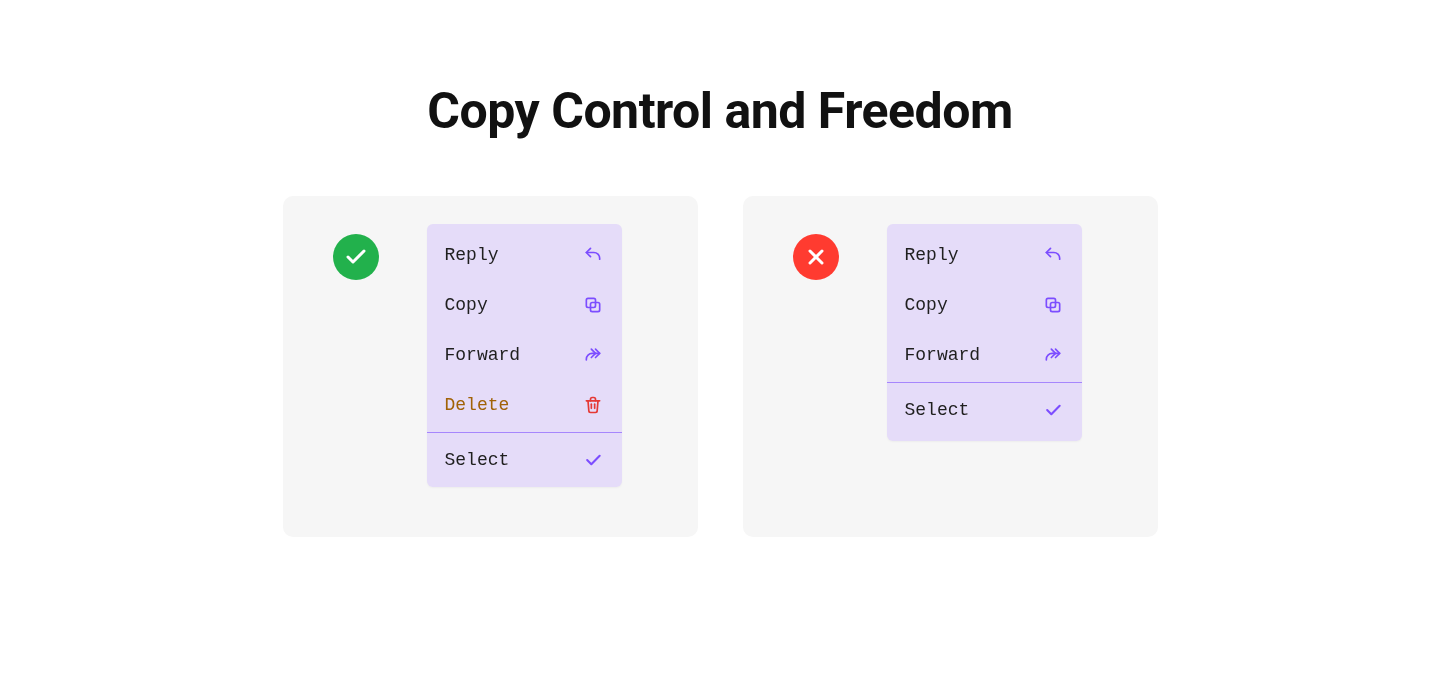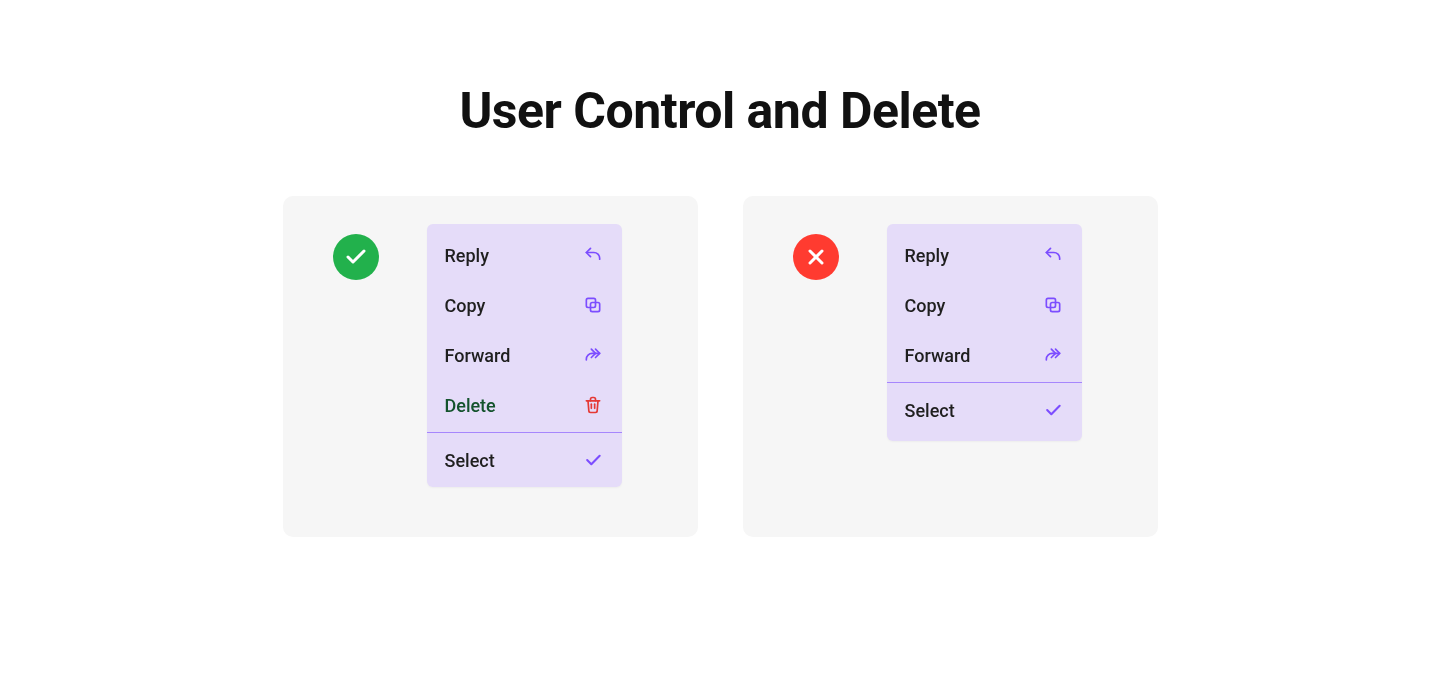--- a/index.html
+++ b/index.html
@@ -23,20 +23,21 @@
   .title {
     font-size: 50px;
     font-weight: 700;
     letter-spacing: -0.5px;
     color: #111;
   }
   .cards-row {
     display: flex;
     gap: 45px;
     margin-top: 56px;
+    font-family: Liberation Mono, monospace;
   }
   .card {
     background: #f6f6f6;
     border-radius: 10px;
     width: 415px;
     padding: 28px 50px 50px 50px;
     display: flex;
     align-items: flex-start;
     gap: 48px;
   }
@@ -64,21 +65,21 @@
   .menu-item {
     display: flex;
     align-items: center;
     justify-content: space-between;
     padding: 14px 18px;
     font-size: 18px;
     font-weight: 500;
     color: #1f1f1f;
     cursor: pointer;
   }
-  .menu-item.danger { color: #14532d; }
+  .menu-item.danger { color: #a16207; }
   .menu-item .icon {
     width: 22px;
     height: 22px;
     display: flex;
     align-items: center;
     justify-content: center;
   }
   .menu-sep {
     height: 1px;
     background: #7c4dff;
@@ -86,21 +87,21 @@
     margin: 2px 0;
   }
   .card.bad-card .menu { padding-bottom: 6px; }
   .card.bad-card { padding-bottom: 76px; }
   svg { display: block; }
 </style>
 </head>
 <body>
 
 <div class="page">
-  <h1 class="title">User Control and Delete</h1>
+  <h1 class="title">Copy Control and Freedom</h1>
 
   <div class="cards-row">
 
     <div class="card good-card">
       <div class="badge good">
         <svg viewBox="0 0 24 24" fill="none" stroke="#fff" stroke-width="3" stroke-linecap="round" stroke-linejoin="round">
             <polyline points="4 12 9 17 20 6"></polyline>
           </svg>
       </div>
       <div class="menu">

